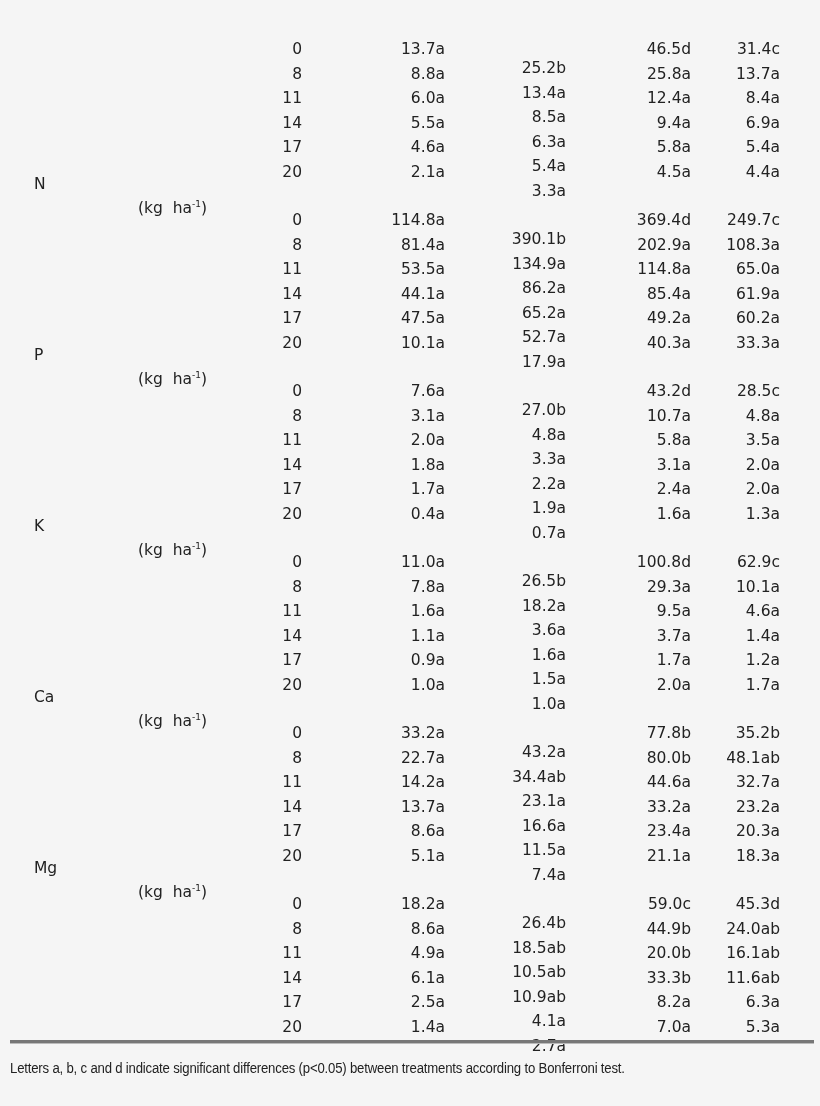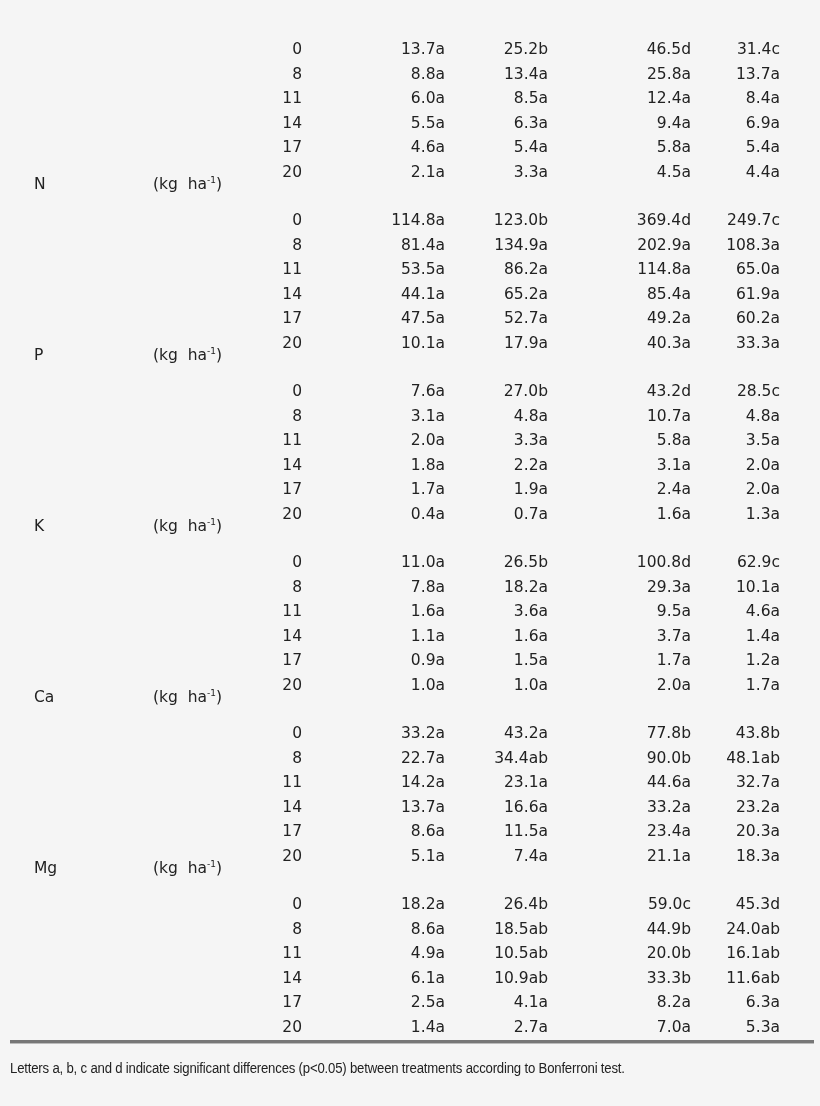--- a/index.html
+++ b/index.html
@@ -4,27 +4,27 @@
 <style>
   html, body { margin: 0; padding: 0; }
   body {
     width: 820px; height: 1106px; overflow: hidden;
     background: #f5f5f5; color: #222;
     font-family: "DejaVu Sans", sans-serif; font-size: 15.5px;
     position: relative;
   }
   .section { position: absolute; left: 0; width: 820px; }
   .label { position: absolute; left: 34px; }
-  .unit { position: absolute; left: 153px; }
+  .unit { position: absolute; left: 138px; margin-top: 24px; }
   .unit sup { font-size: 9px; vertical-align: 6px; }
   .row { position: absolute; left: 0; width: 820px; height: 24px; line-height: 24px; }
   .cell { position: absolute; text-align: right; white-space: nowrap; }
   .c0 { right: 518px; }   
   .c1 { right: 375px; }   
-  .c2 { right: 272px; }   
+  .c2 { right: 254px; margin-top: 19px; }   
   .c3 { right: 129px; }   
   .c4 { right: 40px; }    
   .divider { position: absolute; left: 10px; right: 6px; top: 1040px; height: 3px; background: #777; border-bottom: 1px solid #bbb; }
   .footnote { position: absolute; left: 10px; top: 1060px; font-family: "Liberation Sans", sans-serif; font-size: 14px; letter-spacing: -0.2px; color: #222; transform: scaleX(0.94); transform-origin: left; white-space: nowrap; }
 </style>
 </head>
 <body>
 
 <div id="table">
     <div class="section" style="top: 26px; clip-path: inset(11px 0px 0px);">
@@ -73,21 +73,21 @@
       <span class="cell c3">4.5a</span>
       <span class="cell c4">4.4a</span>
     </div>
     <div class="section" style="top: 175px;">
       <span class="label">N</span>
       <span class="unit"><span style="white-space: pre;">(kg  ha</span><sup>-1</sup><span>)</span></span>
     </div>
     <div class="row" style="top: 208px;">
       <span class="cell c0">0</span>
       <span class="cell c1">114.8a</span>
-      <span class="cell c2">123.0b</span>
+      <span class="cell c2">390.1b</span>
       <span class="cell c3">369.4d</span>
       <span class="cell c4">249.7c</span>
     </div>
     <div class="row" style="top: 232.5px;">
       <span class="cell c0">8</span>
       <span class="cell c1">81.4a</span>
       <span class="cell c2">134.9a</span>
       <span class="cell c3">202.9a</span>
       <span class="cell c4">108.3a</span>
     </div>
@@ -213,27 +213,27 @@
     </div>
     <div class="section" style="top: 688px;">
       <span class="label">Ca</span>
       <span class="unit"><span style="white-space: pre;">(kg  ha</span><sup>-1</sup><span>)</span></span>
     </div>
     <div class="row" style="top: 721px;">
       <span class="cell c0">0</span>
       <span class="cell c1">33.2a</span>
       <span class="cell c2">43.2a</span>
       <span class="cell c3">77.8b</span>
-      <span class="cell c4">43.8b</span>
+      <span class="cell c4">35.2b</span>
     </div>
     <div class="row" style="top: 745.5px;">
       <span class="cell c0">8</span>
       <span class="cell c1">22.7a</span>
       <span class="cell c2">34.4ab</span>
-      <span class="cell c3">90.0b</span>
+      <span class="cell c3">80.0b</span>
       <span class="cell c4">48.1ab</span>
     </div>
     <div class="row" style="top: 770px;">
       <span class="cell c0">11</span>
       <span class="cell c1">14.2a</span>
       <span class="cell c2">23.1a</span>
       <span class="cell c3">44.6a</span>
       <span class="cell c4">32.7a</span>
     </div>
     <div class="row" style="top: 794.5px;">

